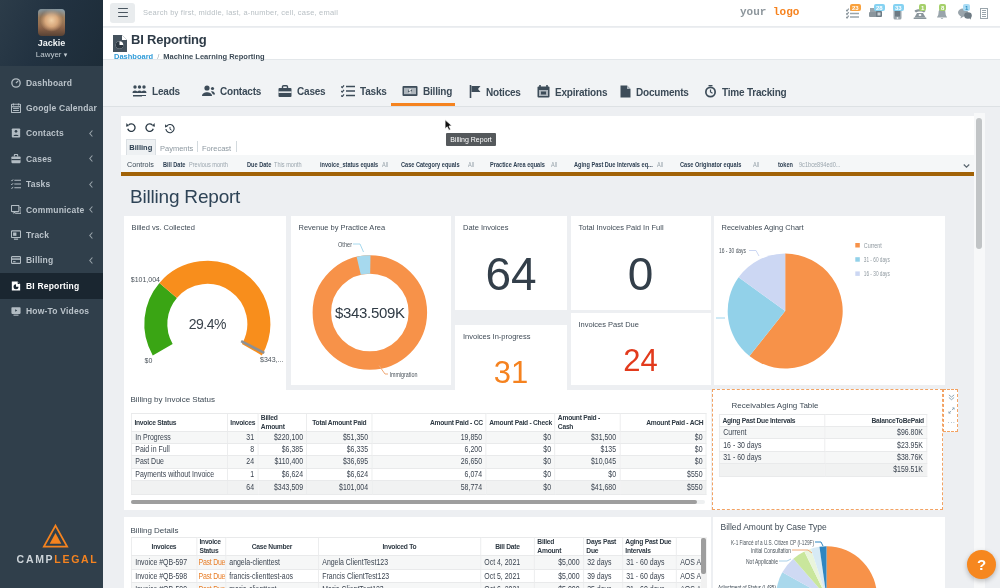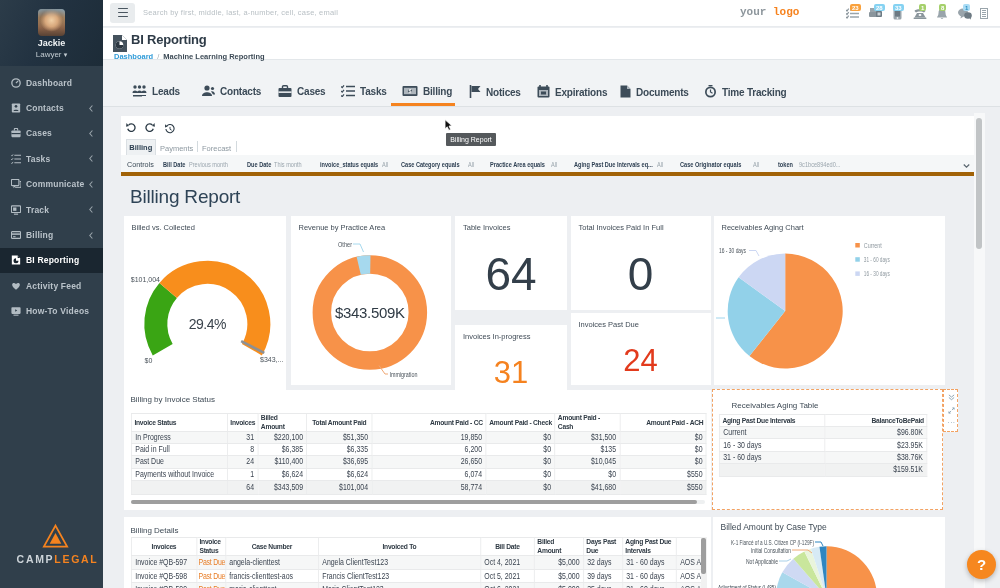--- a/index.html
+++ b/index.html
@@ -94,20 +94,29 @@
   <div id="menu">
     <div class="mitem">
         <svg class="ic" viewBox="0 0 12 12">
           <circle cx="6" cy="6" r="5" fill="none" stroke="#b2bcc3" stroke-width="1.6"></circle>
           <path d="M6 6 L8.6 3.4" stroke="#b2bcc3" stroke-width="1.4"></path>
         </svg>
         <span class="lbl">Dashboard</span>
       </div>
     <div class="mitem">
         <svg class="ic" viewBox="0 0 12 12">
+          <rect x="0.5" y="1.5" width="11" height="10" rx="1" fill="none" stroke="#b2bcc3" stroke-width="1.4"></rect>
+          <path d="M0.5 4.5 H11.5" stroke="#b2bcc3" stroke-width="1.4"></path>
+          <path d="M3 0.5 V3 M9 0.5 V3" stroke="#b2bcc3" stroke-width="1.4"></path>
+          <path d="M2.5 6.5 H9.5 M2.5 9 H9.5" stroke="#b2bcc3" stroke-width="1.2"></path>
+        </svg>
+        <span class="lbl">Google Calendar</span>
+      </div>
+    <div class="mitem">
+        <svg class="ic" viewBox="0 0 12 12">
           <rect x="1" y="0.5" width="10" height="11" rx="1" fill="#b2bcc3"></rect>
           <circle cx="6" cy="4" r="1.6" fill="#303f4b"></circle>
           <path d="M3 9.5 C3 7.5 9 7.5 9 9.5" fill="#303f4b"></path>
         </svg>
         <span class="lbl">Contacts</span>
         <svg class="chv2" width="4" height="7" viewBox="0 0 4 7" style="position:absolute;right:10px;top:50%;margin-top:-3.5px;">
           <path d="M3.4 0.5 L0.8 3.5 L3.4 6.5" stroke="#98a2a9" stroke-width="1.1" fill="none"></path>
         </svg>
       </div>
     <div class="mitem">
@@ -164,26 +173,20 @@
           <path d="M3.4 0.5 L0.8 3.5 L3.4 6.5" stroke="#98a2a9" stroke-width="1.1" fill="none"></path>
         </svg>
       </div>
     <div class="mitem active">
         <svg class="ic" viewBox="0 0 12 12">
           <path d="M1 0.5 H8 L11 3.5 V11.5 H1 Z" fill="#fff"></path>
           <path d="M8 0.5 L11 3.5 H8 Z" fill="#1a2630"></path>
           <path d="M6 7 L6 4 A3 3 0 1 0 9 7 Z" fill="#1a2630"></path>
         </svg>
         <span class="lbl">BI Reporting</span>
-      </div>
-    <div class="mitem">
-        <svg class="ic" viewBox="0 0 12 12">
-          <path d="M6 10.5 C-2 5 2 0.5 6 3.5 C10 0.5 14 5 6 10.5 Z" fill="#b2bcc3"></path>
-        </svg>
-        <span class="lbl">Activity Feed</span>
       </div>
     <div class="mitem">
         <svg class="ic" viewBox="0 0 12 12">
           <rect x="0.5" y="1.5" width="11" height="8" rx="1" fill="#b2bcc3"></rect>
           <path d="M5 4 L7.5 5.5 L5 7 Z" fill="#303f4b"></path>
           <path d="M3 11 H9" stroke="#b2bcc3" stroke-width="1.3"></path>
         </svg>
         <span class="lbl">How-To Videos</span>
       </div>
   </div>
@@ -381,21 +384,21 @@
         <path d="M67.70 49.73 A48 48 0 0 1 79.34 48.51" fill="none" stroke="#a6d9ee" stroke-width="18.5"></path>
         <text x="78.85" y="102" font-size="15" letter-spacing="-0.3" fill="#2f3a44" text-anchor="middle" font-family="Liberation Sans">$343.509K</text>
         <text x="61" y="31" font-size="6.8" fill="#4a535b" text-anchor="end" textLength="14" lengthAdjust="spacingAndGlyphs" font-family="Liberation Sans">Other</text>
         <polyline points="62,28 69,28 72.5,36" fill="none" stroke="#a6d9ee" stroke-width="1"></polyline>
         <text x="98.5" y="161" font-size="6.8" fill="#4a535b" textLength="28" lengthAdjust="spacingAndGlyphs" font-family="Liberation Sans">Immigration</text>
         <polyline points="88,149.5 94,158 97,158" fill="none" stroke="#f0a875" stroke-width="1"></polyline>
       </svg>
     </div>
 
     <div class="card" style="left:352px;top:109px;width:112px;height:94px;">
-      <div class="ctitle">Table Invoices</div>
+      <div class="ctitle">Date Invoices</div>
       <div class="bignum" style="top:30.5px;font-size:46px;">64</div>
     </div>
 
     <div class="card" style="left:467.5px;top:109px;width:140px;height:94px;">
       <div class="ctitle">Total Invoices Paid In Full</div>
       <div class="bignum" style="top:30.5px;font-size:46px;">0</div>
     </div>
 
     <div class="card" style="left:352px;top:218px;width:112px;height:72px;">
       <div class="ctitle">Invoices In-progress</div>

